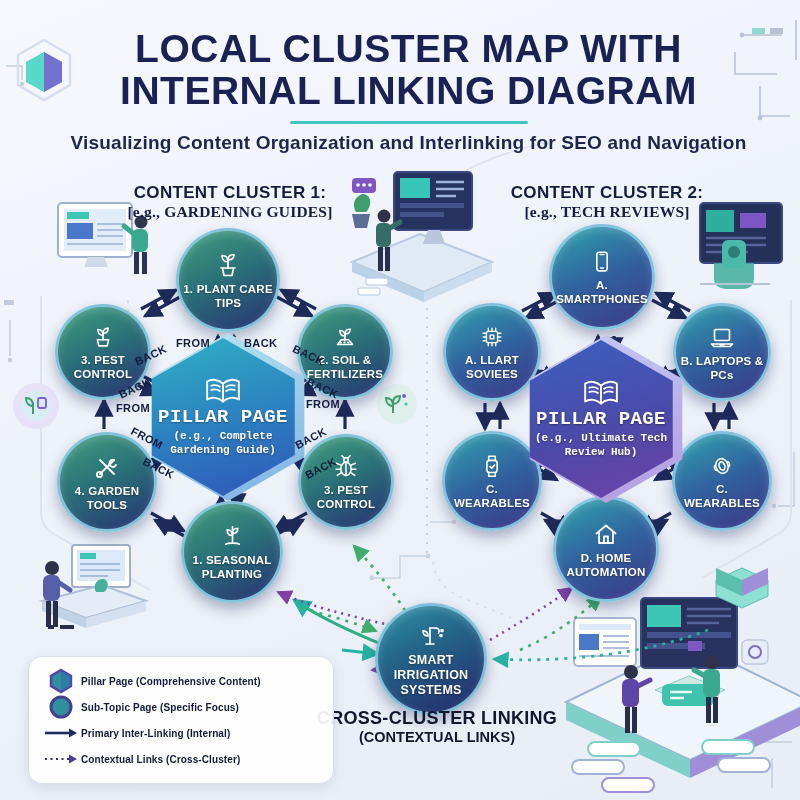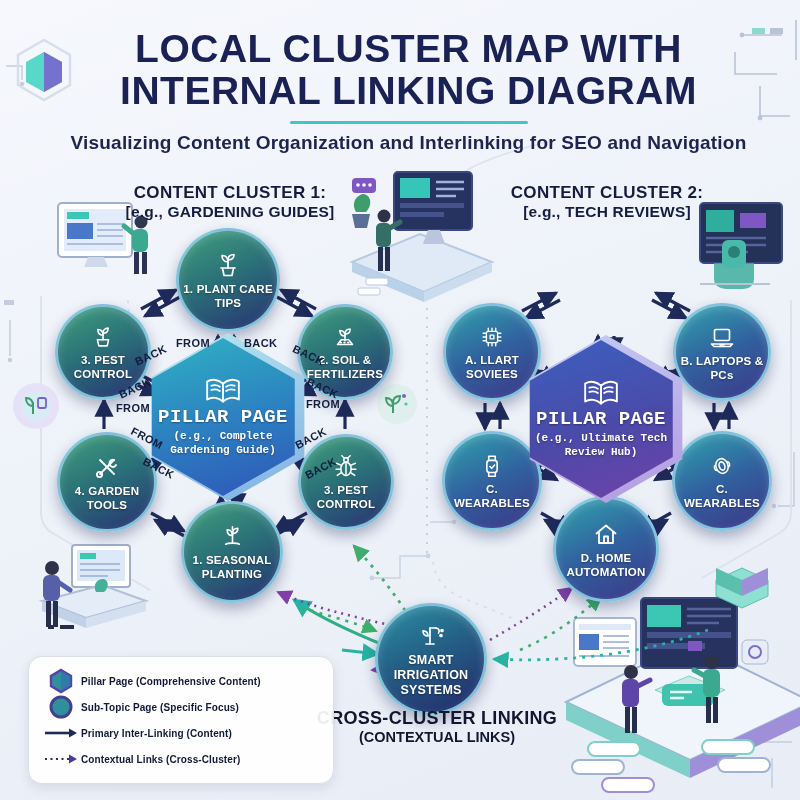--- a/index.html
+++ b/index.html
@@ -11,21 +11,21 @@
   .abs{position:absolute;}
   svg{display:block;}
   
   #title-block{left:0;right:0;top:28px;text-align:center;z-index:6;margin-left:17px;}
   .title-line{font-size:39px;font-weight:bold;color:#1a2154;line-height:1.08;letter-spacing:.5px;}
   #title-underline{width:238px;height:3px;background:#3ec6c9;margin:9px auto 8px auto;border-radius:2px;}
   #subtitle{font-size:19px;font-weight:bold;color:#1c244f;letter-spacing:.2px;}
   
   .cluster-header{width:290px;text-align:center;z-index:6;color:#141c3f;}
   .cluster-header .l1{font-size:17px;font-weight:bold;letter-spacing:.3px;}
-  .cluster-header .l2{font-size:15.5px;font-weight:bold;letter-spacing:.2px;}
+  .cluster-header .l2{font-size:15.5px;font-weight:bold;letter-spacing:.2px;font-family:Liberation Serif, serif;}
   
   .node{
     z-index:4;border-radius:50%;display:flex;flex-direction:column;align-items:center;justify-content:center;
     text-align:center;color:#fff;border:3px solid rgba(140,205,228,.9);
     box-shadow:0 6px 14px rgba(25,35,85,.33), inset 0 3px 8px rgba(255,255,255,.18);
     padding:4px;box-sizing:border-box;
   }
   .node.c1{background:linear-gradient(155deg,#3f9f7c 0%,#2a6f78 48%,#283173 100%);}
   .node.c2{background:linear-gradient(155deg,#2fa3ac 0%,#31619f 50%,#3c3787 100%);}
   .node.cx{background:linear-gradient(155deg,#2a8fa4 0%,#245f86 45%,#24286a 100%);}
@@ -400,20 +400,28 @@
       <svg width="38" height="30" viewBox="0 0 36 28" fill="none" stroke="#fff" stroke-width="1.8" stroke-linecap="round" stroke-linejoin="round">
         <path d="M3 5 C8 2 14 3.5 18 7 C22 3.5 28 2 33 5 V22 C28 19 22 20.5 18 24 C14 20.5 8 19 3 22 Z"></path>
           <path d="M18 7 V24"></path>
           <path d="M7 9 c3 -1 6 -.5 8 1 M7 13 c3 -1 6 -.5 8 1 M29 9 c-3 -1 -6 -.5 -8 1 M29 13 c-3 -1 -6 -.5 -8 1"></path>
       </svg>
       <div class="ptitle">PILLAR PAGE</div>
       <div class="psub">(e.g., Complete Gardening Guide)</div>
     </div>
   </div>
 
+  <div class="abs node c2" style="left:549px;top:224px;width:106px;height:106px">
+    <svg class="nicon" width="28" height="28" viewBox="0 0 30 30" fill="none" stroke="#fff" stroke-width="1.7" stroke-linecap="round" stroke-linejoin="round">
+      <rect x="9.5" y="4.5" width="11" height="20" rx="2.5"></rect>
+        <path d="M13 7 h4"></path>
+        <path d="M13.5 21.5 h3"></path>
+    </svg>
+    <div class="nlabel">A. SMARTPHONES</div>
+  </div>
 
   <div class="abs node c2" style="left:443px;top:303px;width:98px;height:98px">
     <svg class="nicon" width="28" height="28" viewBox="0 0 30 30" fill="none" stroke="#fff" stroke-width="1.5" stroke-linecap="round" stroke-linejoin="round">
       <rect x="9" y="9" width="12" height="12" rx="2"></rect>
         <rect x="13" y="13" width="4" height="4"></rect>
         <path d="M11 9 V5.5 M15 9 V5.5 M19 9 V5.5 M11 21 V24.5 M15 21 V24.5 M19 21 V24.5 M9 11 H5.5 M9 15 H5.5 M9 19 H5.5 M21 11 H24.5 M21 15 H24.5 M21 19 H24.5"></path>
     </svg>
     <div class="nlabel">A. LLART SOVIEES</div>
   </div>
 
@@ -519,21 +527,21 @@
         </span>
       <span class="ltext">Sub-Topic Page (Specific Focus)</span>
     </div>
     <div class="lrow">
       <span class="licon">
           <svg width="34" height="14" viewBox="0 0 34 14">
         <path d="M1 7 H26" stroke="#1e2a5a" stroke-width="2.6"></path>
             <path d="M25 2.5 L33 7 L25 11.5 Z" fill="#1e2a5a"></path>
           </svg>
         </span>
-      <span class="ltext">Primary Inter-Linking (Content)</span>
+      <span class="ltext">Primary Inter-Linking (Internal)</span>
     </div>
     <div class="lrow">
       <span class="licon">
           <svg width="34" height="14" viewBox="0 0 34 14">
         <path d="M1 7 H25" stroke="#2a2f6e" stroke-width="2.2" stroke-dasharray="2 3.5"></path>
             <path d="M25 2.5 L33 7 L25 11.5 Z" fill="#4a3aa0"></path>
           </svg>
         </span>
       <span class="ltext">Contextual Links (Cross-Cluster)</span>
     </div>

